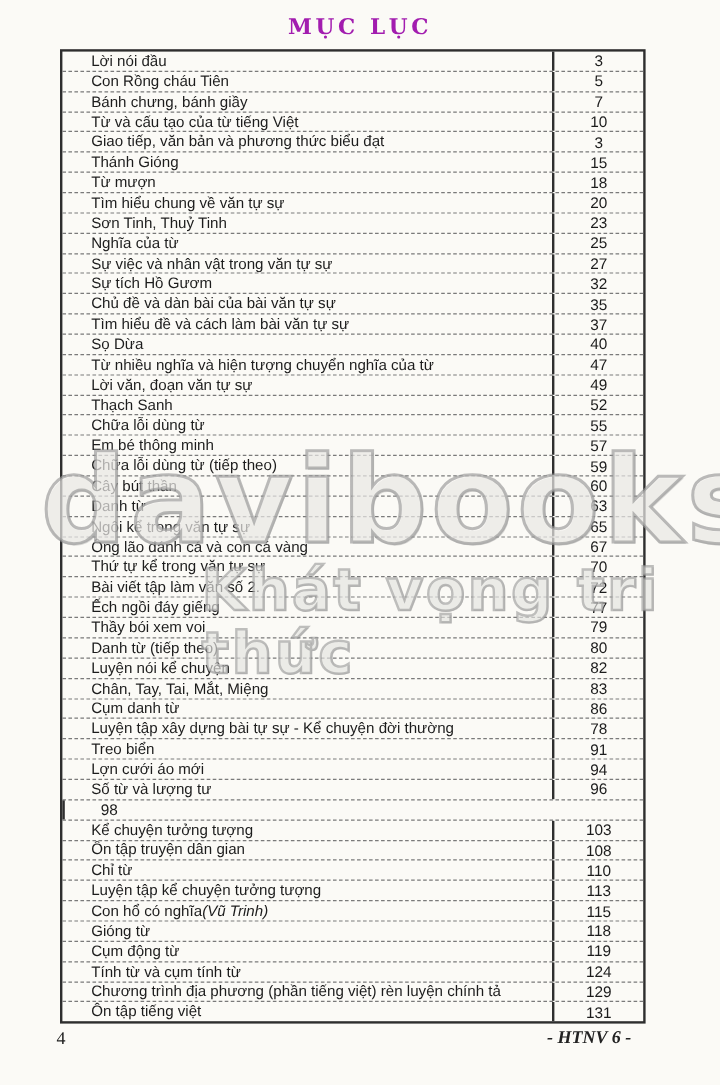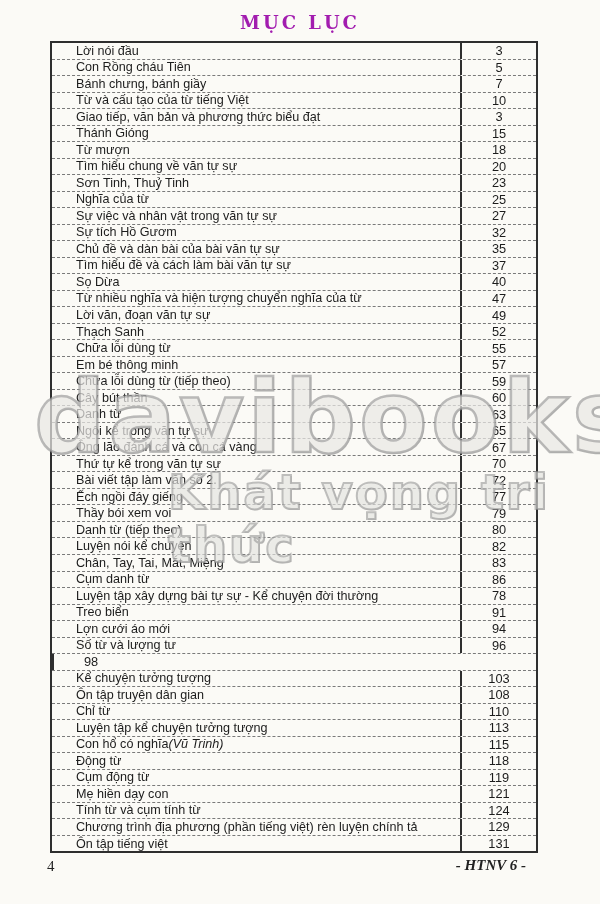--- a/index.html
+++ b/index.html
@@ -224,30 +224,26 @@
       </div>
       <div class="row">
         <div class="ct">Luyện tập kể chuyện tưởng tượng</div>
         <div class="cp">113</div>
       </div>
       <div class="row">
         <div class="ct">Con hổ có nghĩa <i>(Vũ Trinh)</i></div>
         <div class="cp">115</div>
       </div>
       <div class="row">
-        <div class="ct">Động từ</div>
+        <div class="ct">Gióng từ</div>
         <div class="cp">118</div>
       </div>
       <div class="row">
         <div class="ct">Cụm động từ</div>
         <div class="cp">119</div>
-      </div>
-      <div class="row">
-        <div class="ct">Mẹ hiền dạy con</div>
-        <div class="cp">121</div>
       </div>
       <div class="row">
         <div class="ct">Tính từ và cụm tính từ</div>
         <div class="cp">124</div>
       </div>
       <div class="row">
         <div class="ct">Chương trình địa phương (phần tiếng việt) rèn luyện chính tả</div>
         <div class="cp">129</div>
       </div>
       <div class="row">

